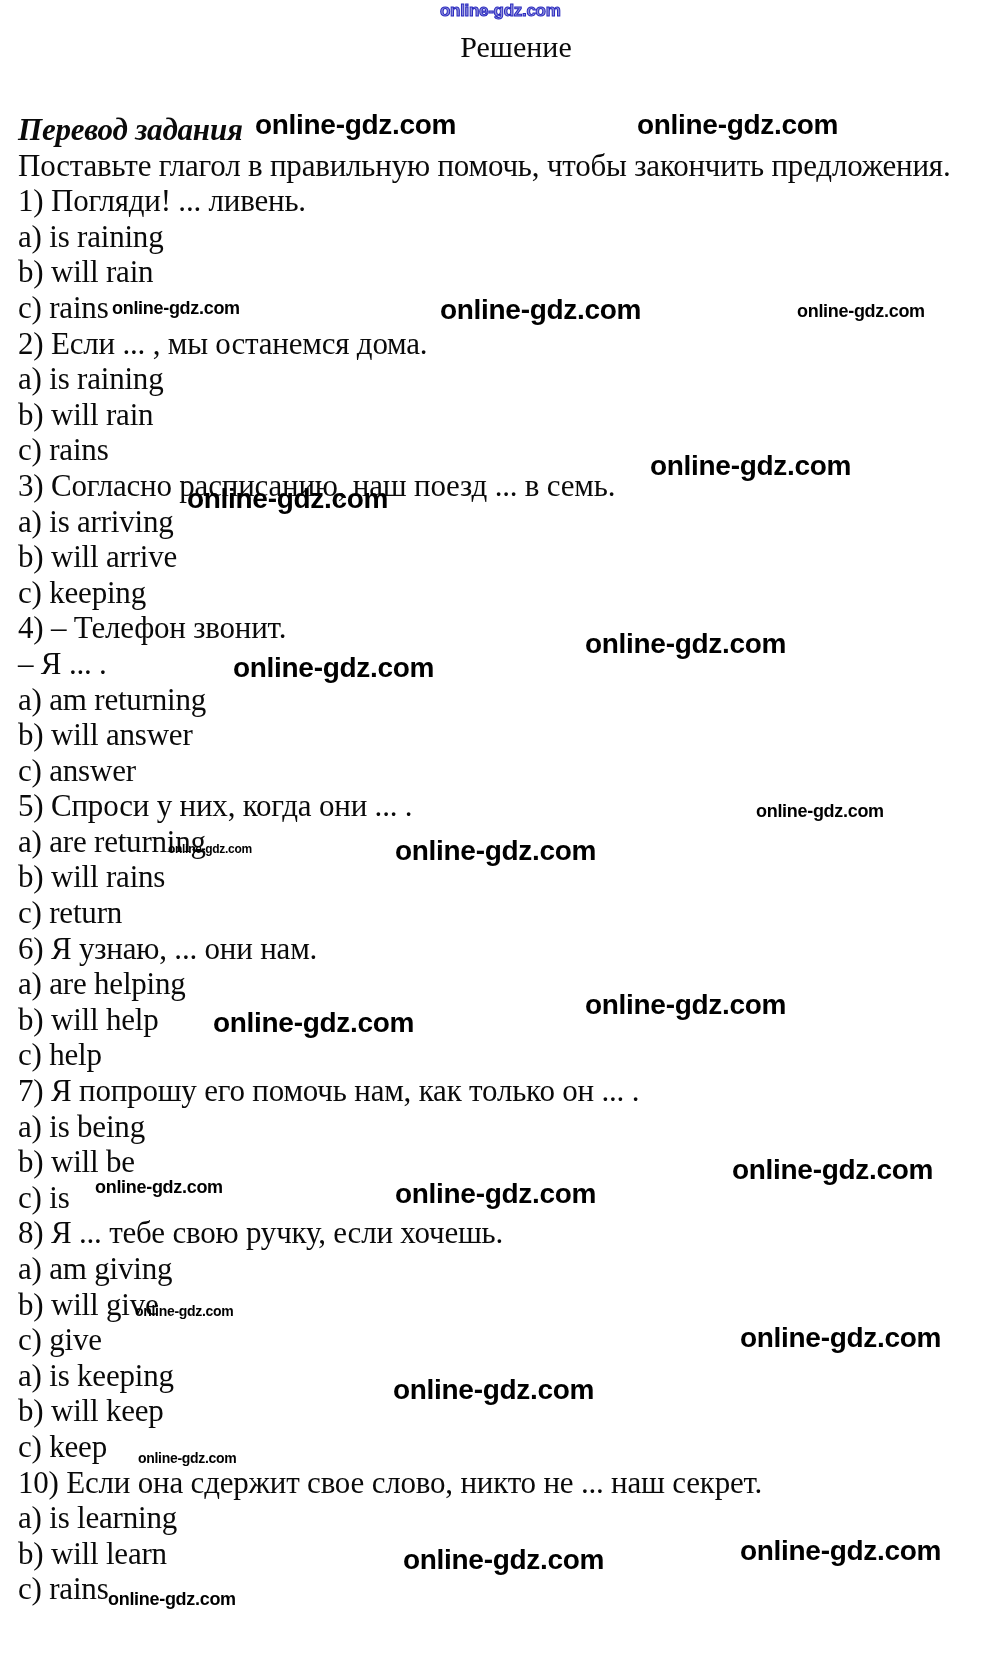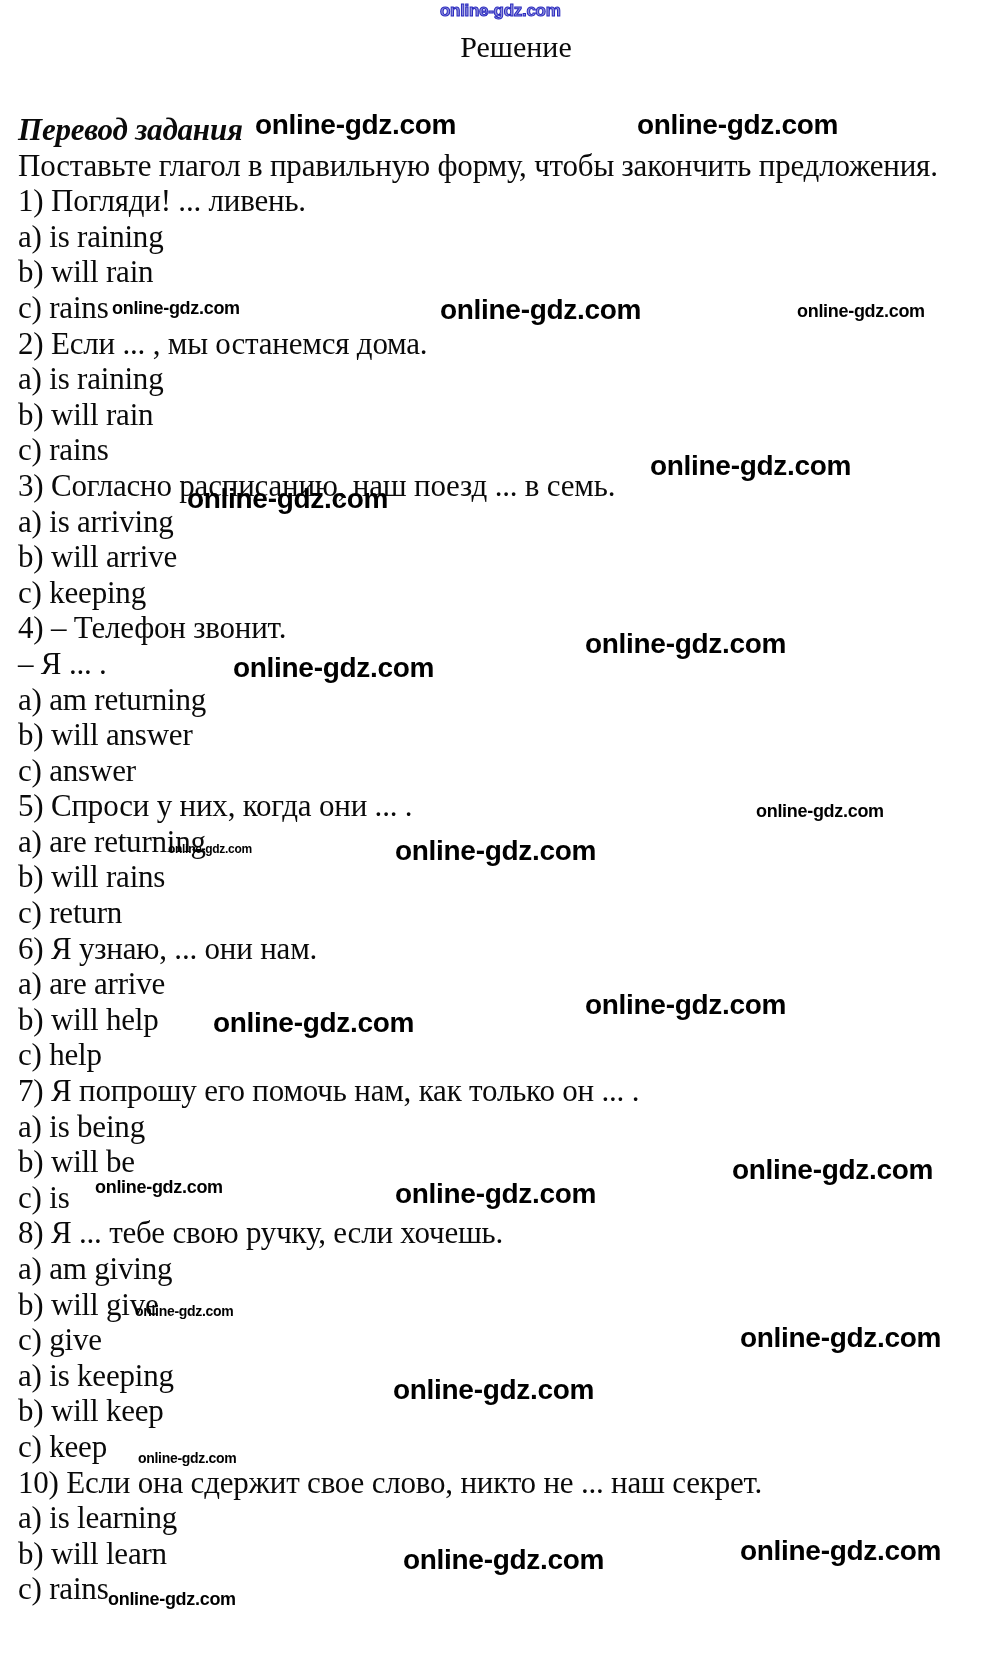--- a/index.html
+++ b/index.html
@@ -60,21 +60,21 @@
   }
 </style>
 </head>
 <body>
 
 <div class="page">
   <div class="page-title">Решение</div>
 
   <div class="content">
     <div class="line heading-line">Перевод задания</div>
-    <div class="line">Поставьте глагол в правильную форму, чтобы закончить предложения.</div>
+    <div class="line">Поставьте глагол в правильную помочь, чтобы закончить предложения.</div>
     <div id="questions-list">
         <div class="line">1) Погляди! ... ливень.</div>
         <div class="line">a) is raining</div>
         <div class="line">b) will rain</div>
         <div class="line">c) rains</div>
         <div class="line">2) Если ... , мы останемся дома.</div>
         <div class="line">a) is raining</div>
         <div class="line">b) will rain</div>
         <div class="line">c) rains</div>
         <div class="line">3) Согласно расписанию, наш поезд ... в семь.</div>
@@ -84,21 +84,21 @@
         <div class="line">4) – Телефон звонит.</div>
         <div class="line">– Я ... .</div>
         <div class="line">a) am returning</div>
         <div class="line">b) will answer</div>
         <div class="line">c) answer</div>
         <div class="line">5) Спроси у них, когда они ... .</div>
         <div class="line">a) are returning</div>
         <div class="line">b) will rains</div>
         <div class="line">c) return</div>
         <div class="line">6) Я узнаю, ... они нам.</div>
-        <div class="line">a) are arrive</div>
+        <div class="line">a) are helping</div>
         <div class="line">b) will help</div>
         <div class="line">c) help</div>
         <div class="line">7) Я попрошу его помочь нам, как только он ... .</div>
         <div class="line">a) is being</div>
         <div class="line">b) will be</div>
         <div class="line">c) is</div>
         <div class="line">8) Я ... тебе свою ручку, если хочешь.</div>
         <div class="line">a) am giving</div>
         <div class="line">b) will give</div>
         <div class="line">c) give</div>

